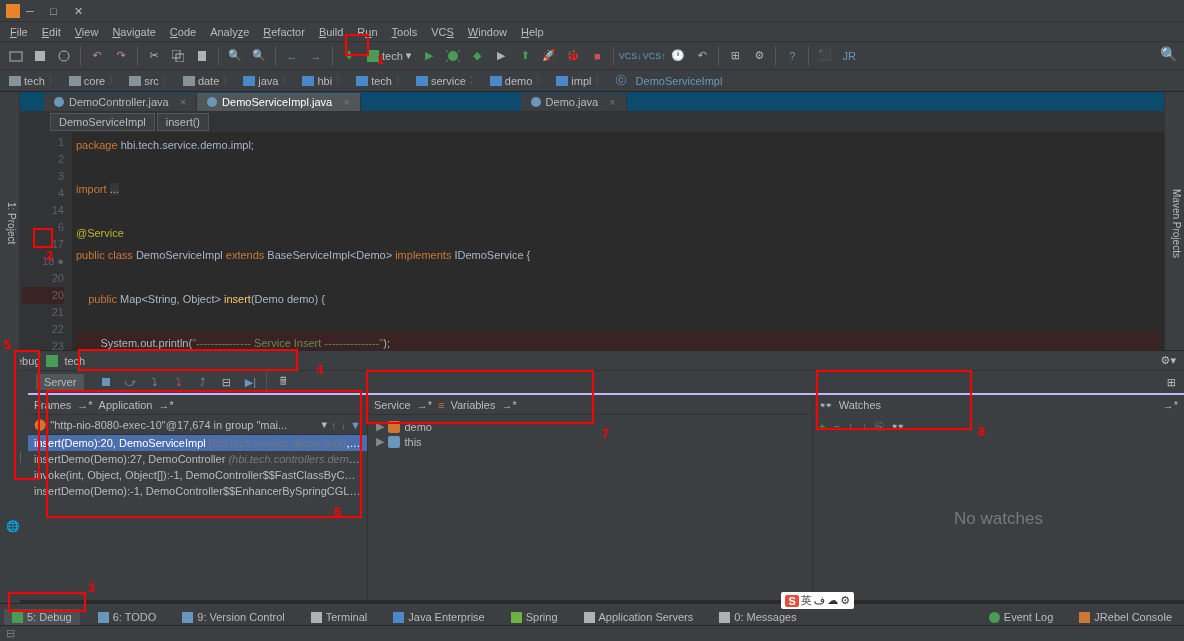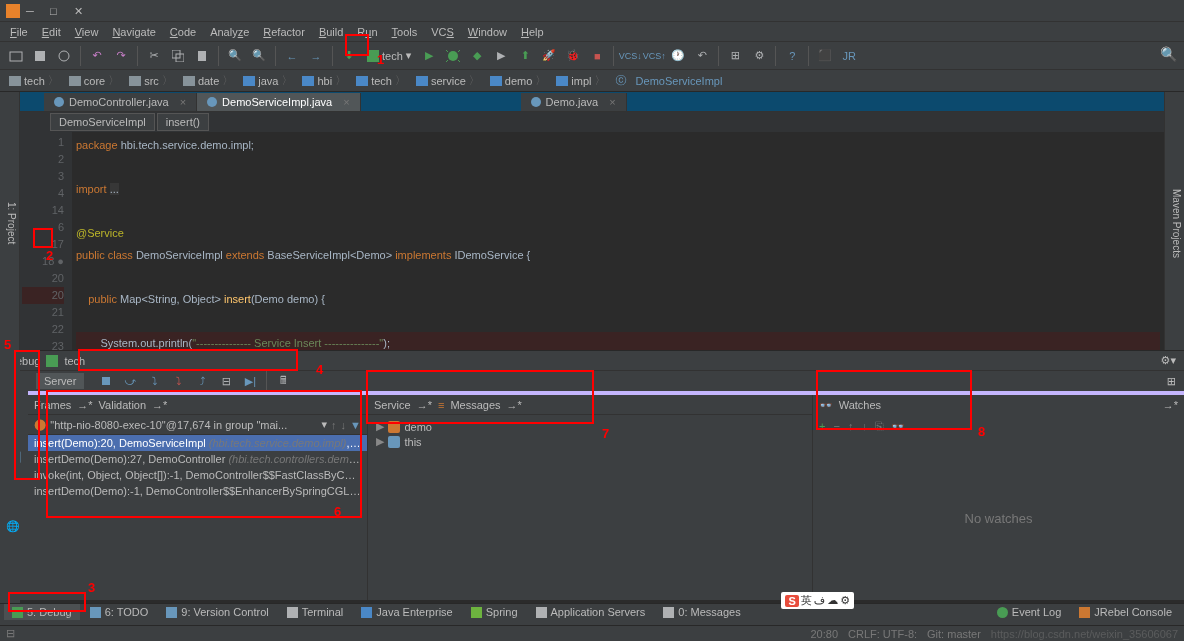--- a/index.html
+++ b/index.html
@@ -47,43 +47,43 @@
 .hl-line{background:#3a2323;display:block;width:100%}
 .right-gutter{width:20px;background:#3c3f41;border-left:1px solid #323232;writing-mode:vertical-rl;display:flex;flex-direction:column;align-items:center;padding-top:4px;gap:8px}
 .right-gutter .tab{color:#bbb;font-size:10px;cursor:pointer;padding:4px 2px}
 .debug-panel{height:250px;background:#3c3f41;border-top:1px solid #282828;display:flex;flex-direction:column}
 .debug-header{height:20px;display:flex;align-items:center;padding:0 8px;gap:6px;border-bottom:1px solid #323232}
 .debug-header .label{color:#bbb;font-size:11px}
 .debug-main{flex:1;display:flex}
 .dleft{width:28px;background:#3c3f41;display:flex;flex-direction:column;align-items:center;padding-top:4px;gap:6px}
 .dleft .dbtn{width:18px;height:18px;display:flex;align-items:center;justify-content:center;cursor:pointer}
 .dcontent{flex:1;display:flex;flex-direction:column}
-.server-bar{height:24px;display:flex;align-items:center;gap:8px;padding:0 8px;border-bottom:4px solid #c4b5fd}
+.server-bar{height:24px;display:flex;align-items:center;gap:8px;padding:0 8px;border-bottom:2px solid #c4b5fd}
 .server-tab{padding:2px 8px;background:#515658;color:#bbb}
 .step-btns{display:flex;gap:4px;margin-left:4px}
 .step-btn{width:20px;height:20px;display:flex;align-items:center;justify-content:center;cursor:pointer}
 .panels{flex:1;display:flex}
 .frames-panel{width:340px;display:flex;flex-direction:column;border-right:1px solid #323232}
 .panel-hdr{height:20px;display:flex;align-items:center;padding:0 6px;gap:6px;background:#3c3f41;border-bottom:1px solid #323232;font-size:11px;color:#bbb}
 .frames-thread{height:20px;background:#3c3f41;display:flex;align-items:center;padding:0 6px;gap:4px;border-bottom:1px solid #323232}
 .frames-thread input{flex:1;background:transparent;border:none;color:#bbb;font-size:11px}
 .frames-list{flex:1;background:#3c3f41;overflow:hidden}
 .frame-item{padding:2px 6px;color:#bbb;font-size:11px;white-space:nowrap;overflow:hidden;text-overflow:ellipsis}
 .frame-item.sel{background:#4b6eaf;color:#fff}
 .frame-item .pkg{color:#787878;font-style:italic}
 .vars-panel{width:445px;display:flex;flex-direction:column;border-right:1px solid #323232}
 .vars-body{flex:1;background:#3c3f41;padding:4px}
 .var-item{display:flex;align-items:center;gap:4px;padding:1px 4px;color:#bbb;font-size:11px}
 .var-item .arrow{color:#888}
 .var-item .vicon{width:12px;height:12px;background:#cc7832;border-radius:2px}
 .watches-panel{flex:1;display:flex;flex-direction:column}
 .watches-hdr{height:20px;display:flex;align-items:center;padding:0 6px;gap:6px;background:#3c3f41}
 .watches-toolbar{height:22px;display:flex;align-items:center;padding:0 6px;gap:8px;background:#3c3f41}
-.watches-body{flex:1;background:#3c3f41;display:flex;align-items:center;justify-content:center;color:#787878;font-size:13px}
-.bottom-bar{position:absolute;bottom:16px;left:0;right:0;height:22px;background:#3c3f41;display:flex;align-items:flex-start;padding:0 4px;gap:2px;border-top:1px solid #282828}
+.watches-body{flex:1;background:#3c3f41;display:flex;align-items:center;justify-content:center;color:#787878;font-size:17px}
+.bottom-bar{position:absolute;bottom:16px;left:0;right:0;height:22px;background:#3c3f41;display:flex;align-items:flex-end;padding:0 4px;gap:10px;border-top:1px solid #282828}
 .bottom-tab{display:flex;align-items:center;gap:4px;padding:2px 8px;color:#bbb;cursor:pointer;font-size:11px}
 .bottom-tab.active{background:#4c5052}
 .bottom-tab .sq{width:11px;height:11px}
 .status-bar{position:absolute;bottom:0;left:0;right:0;height:16px;background:#3c3f41;display:flex;align-items:center;padding:0 6px;color:#787878;font-size:10px;border-top:1px solid #282828}
 .status-bar .right{margin-left:auto;display:flex;gap:10px}
 .search-icon{position:absolute;right:6px;top:46px;color:#afb1b3;font-size:14px}
 svg{display:block}
 </style>
 </head>
 <body>
@@ -355,21 +355,21 @@
           <div class="step-btn" style="color:#afb1b3">🖩</div>
         </div>
         <div style="flex:1"></div>
         <span>⊞</span>
       </div>
       <div class="panels">
         <div class="frames-panel">
           <div class="panel-hdr">
             <span>Frames</span>
             <span>→*</span>
-            <span>Validation</span>
+            <span>Application</span>
             <span>→*</span>
           </div>
           <div class="frames-thread">
             <span style="color:#cc7832">⬤</span>
             <input type="text" readonly="" value="&quot;http-nio-8080-exec-10&quot;@17,674 in group &quot;mai..." style="">
             <span>▾</span>
             <span style="color:#787878">↑</span>
             <span style="color:#787878">↓</span>
             <span style="color:#6897bb">▼</span>
           </div>
@@ -378,21 +378,21 @@
             <div class="frame-item"><span>insertDemo(Demo):27, DemoController</span> <span class="pkg">(hbi.tech.controllers.demo)</span><span>, D</span></div>
             <div class="frame-item"><span>invoke(int, Object, Object[]):-1, DemoController$$FastClassByCGLIB$$</span></div>
             <div class="frame-item"><span>insertDemo(Demo):-1, DemoController$$EnhancerBySpringCGLIB$$c1</span></div>
           </div>
         </div>
         <div class="vars-panel">
           <div class="panel-hdr">
             <span>Service</span>
             <span>→*</span>
             <span style="color:#cc7832">≡</span>
-            <span>Messages</span>
+            <span>Variables</span>
             <span>→*</span>
           </div>
           <div class="vars-body">
             <div class="var-item">
                 <span class="arrow">▶</span>
                 <div class="vicon"></div>
                 <span>demo</span>
               </div>
             <div class="var-item">
                 <span class="arrow">▶</span>
@@ -467,26 +467,20 @@
       <span>Event Log</span>
     </div>
   <div class="bottom-tab">
       <div class="sq" style="background:#cc7832"></div>
       <span>JRebel Console</span>
     </div>
 </div>
 
 <div class="status-bar">
   <span>⊟</span>&nbsp;&nbsp;
-  <div class="right">
-    <span>20:80</span>
-    <span>CRLF:  UTF-8:</span>
-    <span>Git: master</span>
-    <span style="opacity:.5">https://blog.csdn.net/weixin_35606067</span>
-  </div>
 </div>
 
 <div style="position:absolute;right:330px;bottom:32px;background:#fff;color:#333;padding:1px 4px;border-radius:2px;display:flex;align-items:center;gap:2px;font-size:11px">
   <span style="background:#e74c3c;color:#fff;padding:0 3px;border-radius:2px;font-weight:bold">S</span>
   <span>英</span>
   <span>ف</span>
     <span>☁</span>
     <span>⚙</span>
 </div>
 

